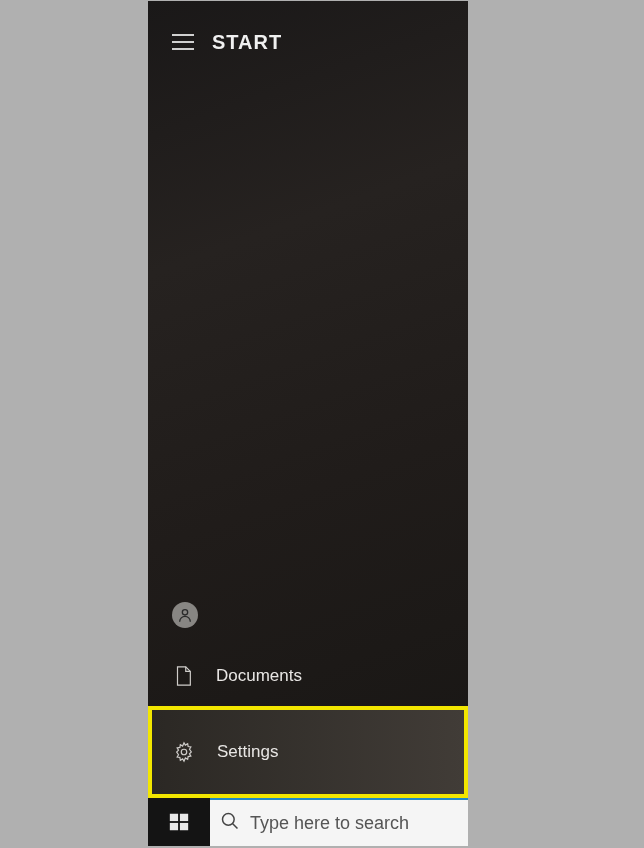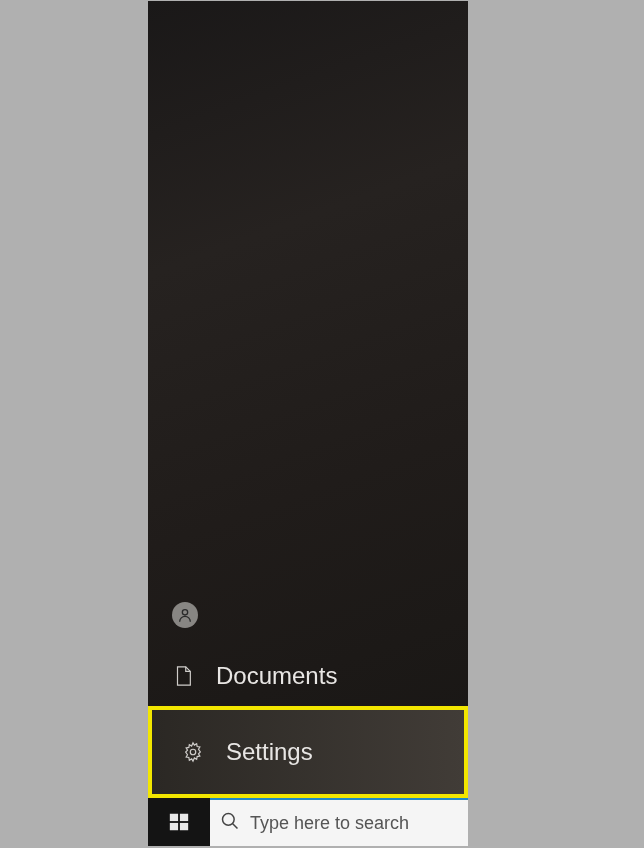--- a/index.html
+++ b/index.html
@@ -75,21 +75,21 @@
       gap: 22px;
       padding: 14px 0 14px 24px;
       font-size: 19px;
       color: #e8e6e4;
       cursor: pointer;
       height: 60px;
     }
     .menu-item.highlighted {
       border: 4px solid #f2e600;
       background: linear-gradient(90deg, #2b2824 0%, #413c37 100%);
-      padding-left: 30px;
+      padding-left: 21px;
       height: 56px;
       box-sizing: content-box;
       margin-left: 0;
       text-align: right;
     }
     .menu-icon {
       width: 22px;
       height: 22px;
       display: flex;
       align-items: center;
@@ -97,21 +97,21 @@
       flex-shrink: 0;
     }
     .menu-icon svg {
       width: 22px;
       height: 22px;
       stroke: #cfcdca;
       fill: none;
       stroke-width: 1.3;
     }
     .menu-label {
-      font-size: 24px;
+      font-size: 17px;
       color: #e8e6e4;
     }
     .taskbar {
       position: absolute;
       left: 148px;
       top: 798px;
       width: 320px;
       height: 66px;
       display: flex;
       border-radius: 19px;
@@ -152,20 +152,28 @@
       font-family: "Segoe UI", Arial, sans-serif;
     }
     .search-input::placeholder {
       color: #555;
     }
   </style>
 </head>
 <body>
 
 <div class="start-menu">
+  <div class="header-row">
+    <div class="hamburger">
+      <span></span>
+        <span></span>
+        <span></span>
+    </div>
+    <div class="start-title">START</div>
+  </div>
 
   <div class="bottom-list">
     <div class="user-row">
       <div class="user-avatar">
         <svg viewBox="0 0 24 24" width="16" height="16" stroke="#2a2a2a" fill="none" stroke-width="2">
           <circle cx="12" cy="8" r="4"></circle>
           <path d="M4 22c0-4.4 3.6-8 8-8s8 3.6 8 8"></path>
         </svg>
       </div>
     </div>

